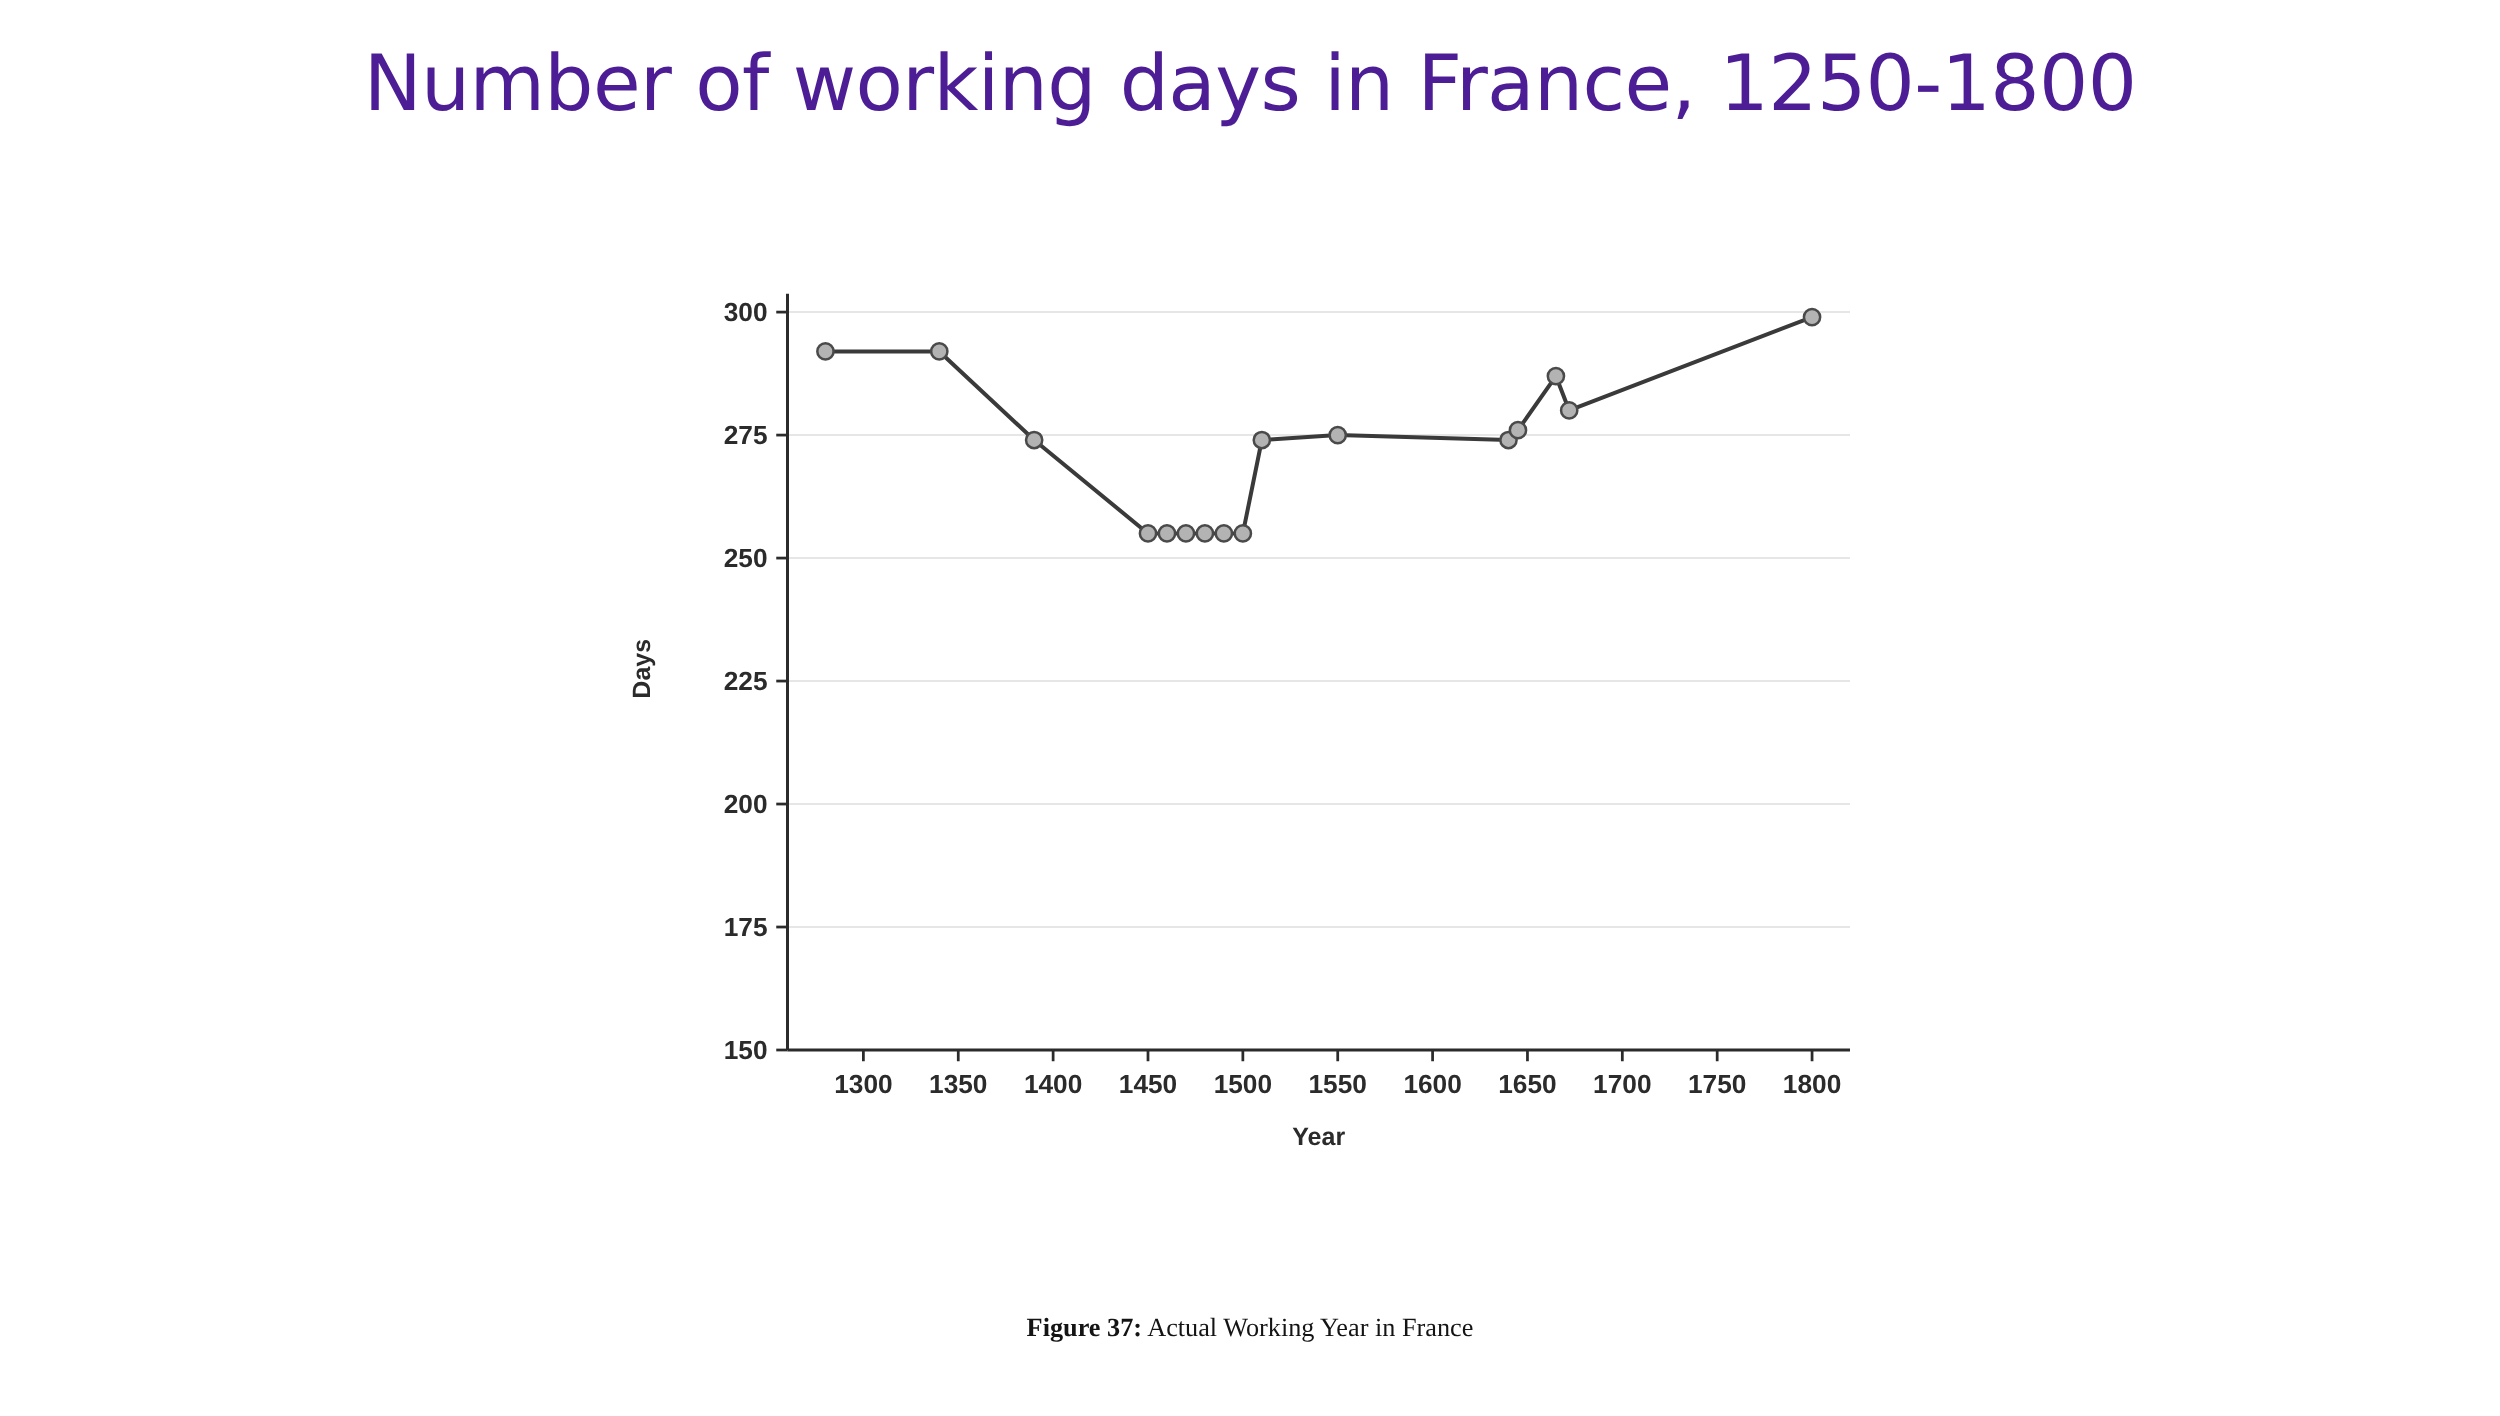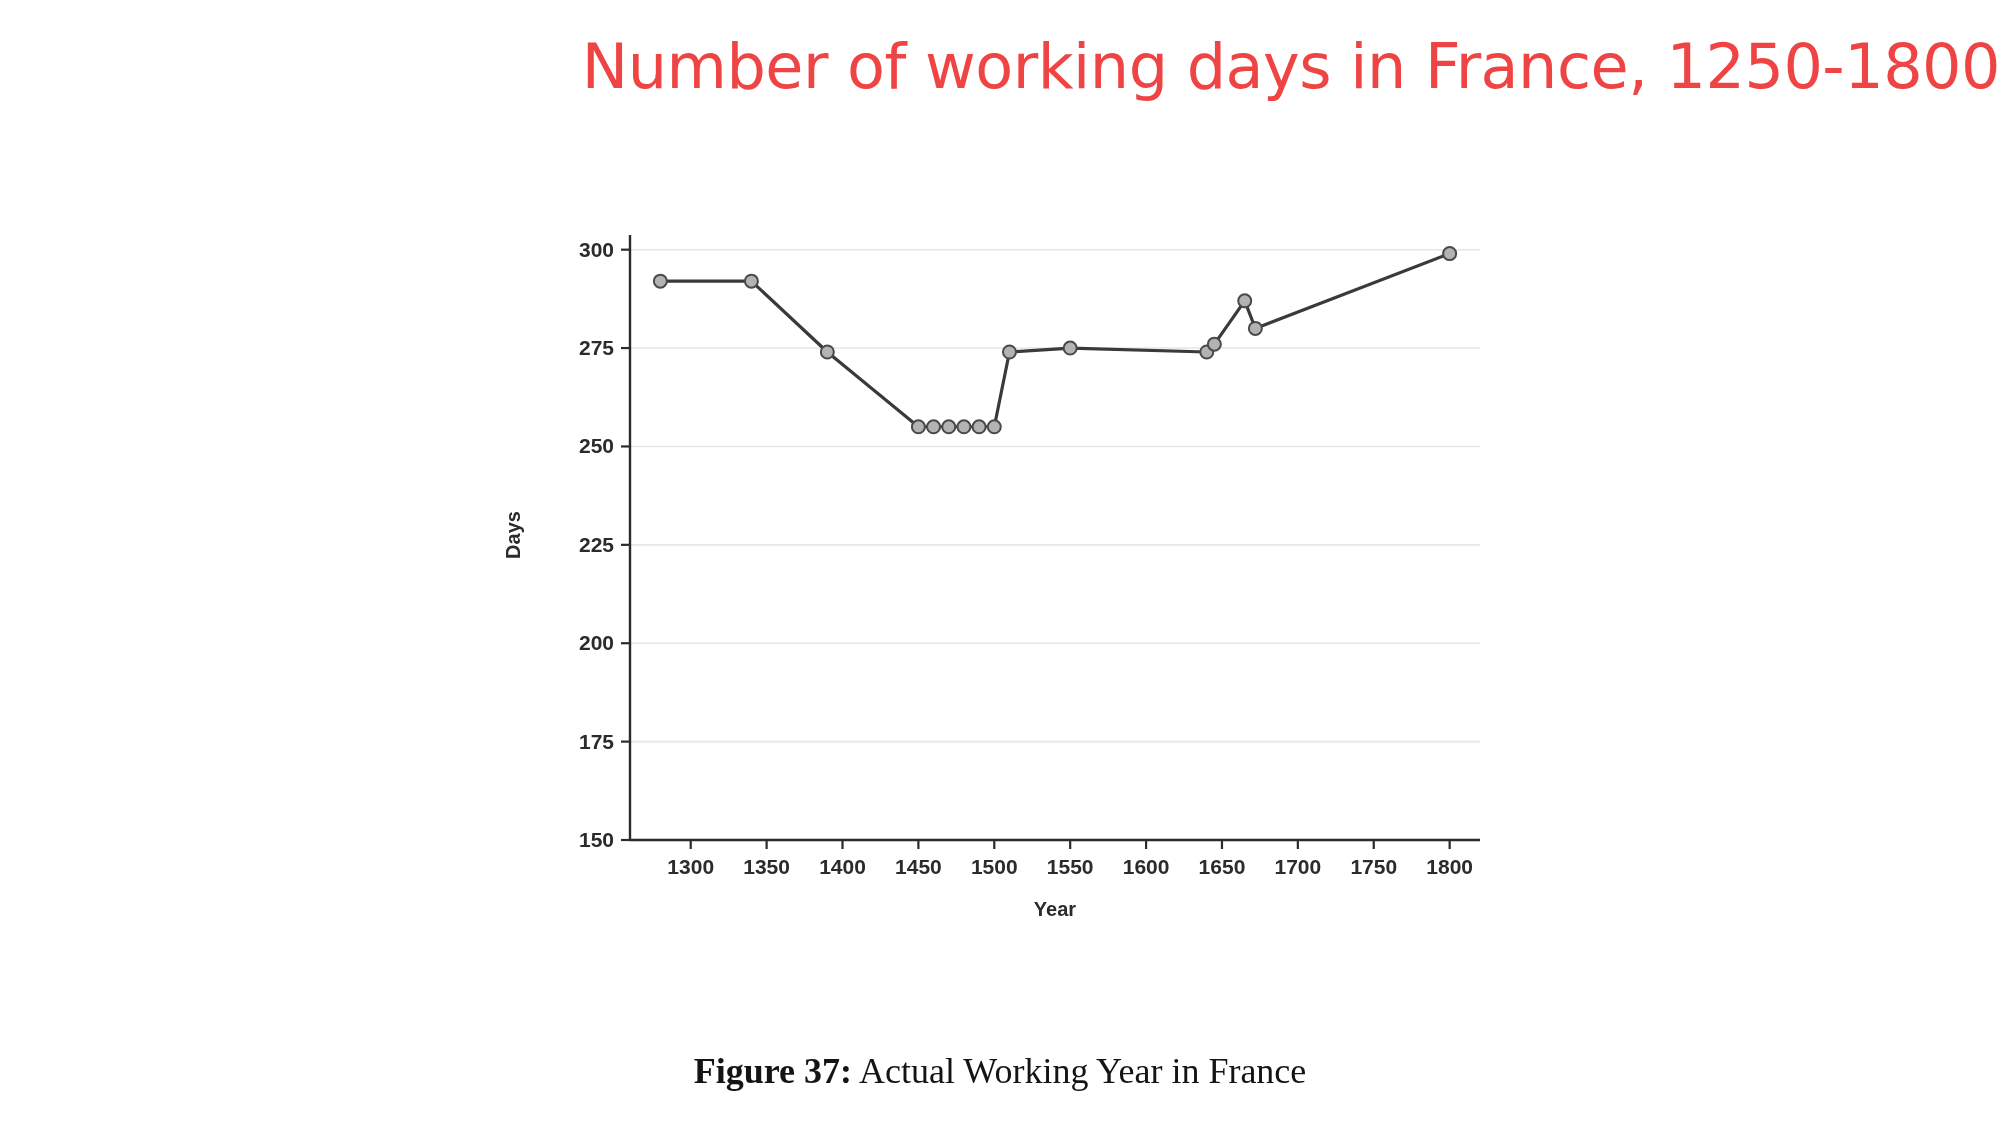--- a/index.html
+++ b/index.html
@@ -9,25 +9,25 @@
   }
   body {
     width: 2000px;
     height: 1133px;
     font-family: "Liberation Sans", sans-serif;
     color: #1a1a1a;
     position: relative;
     overflow: hidden;
   }
   #page-title {
-    text-align: right;
+    text-align: center;
     font-size: 62px;
     font-weight: 400;
     letter-spacing: -0.5px;
-    color: #ef4444;
+    color: #4c1d95;
     margin: 30px 0 0 0;
     font-family: "DejaVu Sans", sans-serif;
   }
   #figure-wrap {
     position: absolute;
     left: 0;
     top: 200px;
     width: 2000px;
     height: 800px;
   }
@@ -47,21 +47,21 @@
     font-weight: bold;
     fill: #2b2b2b;
   }
   #caption {
     position: absolute;
     top: 1050px;
     left: 0;
     width: 2000px;
     text-align: center;
     font-family: "Liberation Serif", serif;
-    font-size: 36px;
+    font-size: 21px;
     color: #141414;
   }
   #caption .cap-label {
     font-weight: bold;
   }
 </style>
 </head>
 <body>
 
 <h1 id="page-title">Number of working days in France, 1250-1800</h1>

